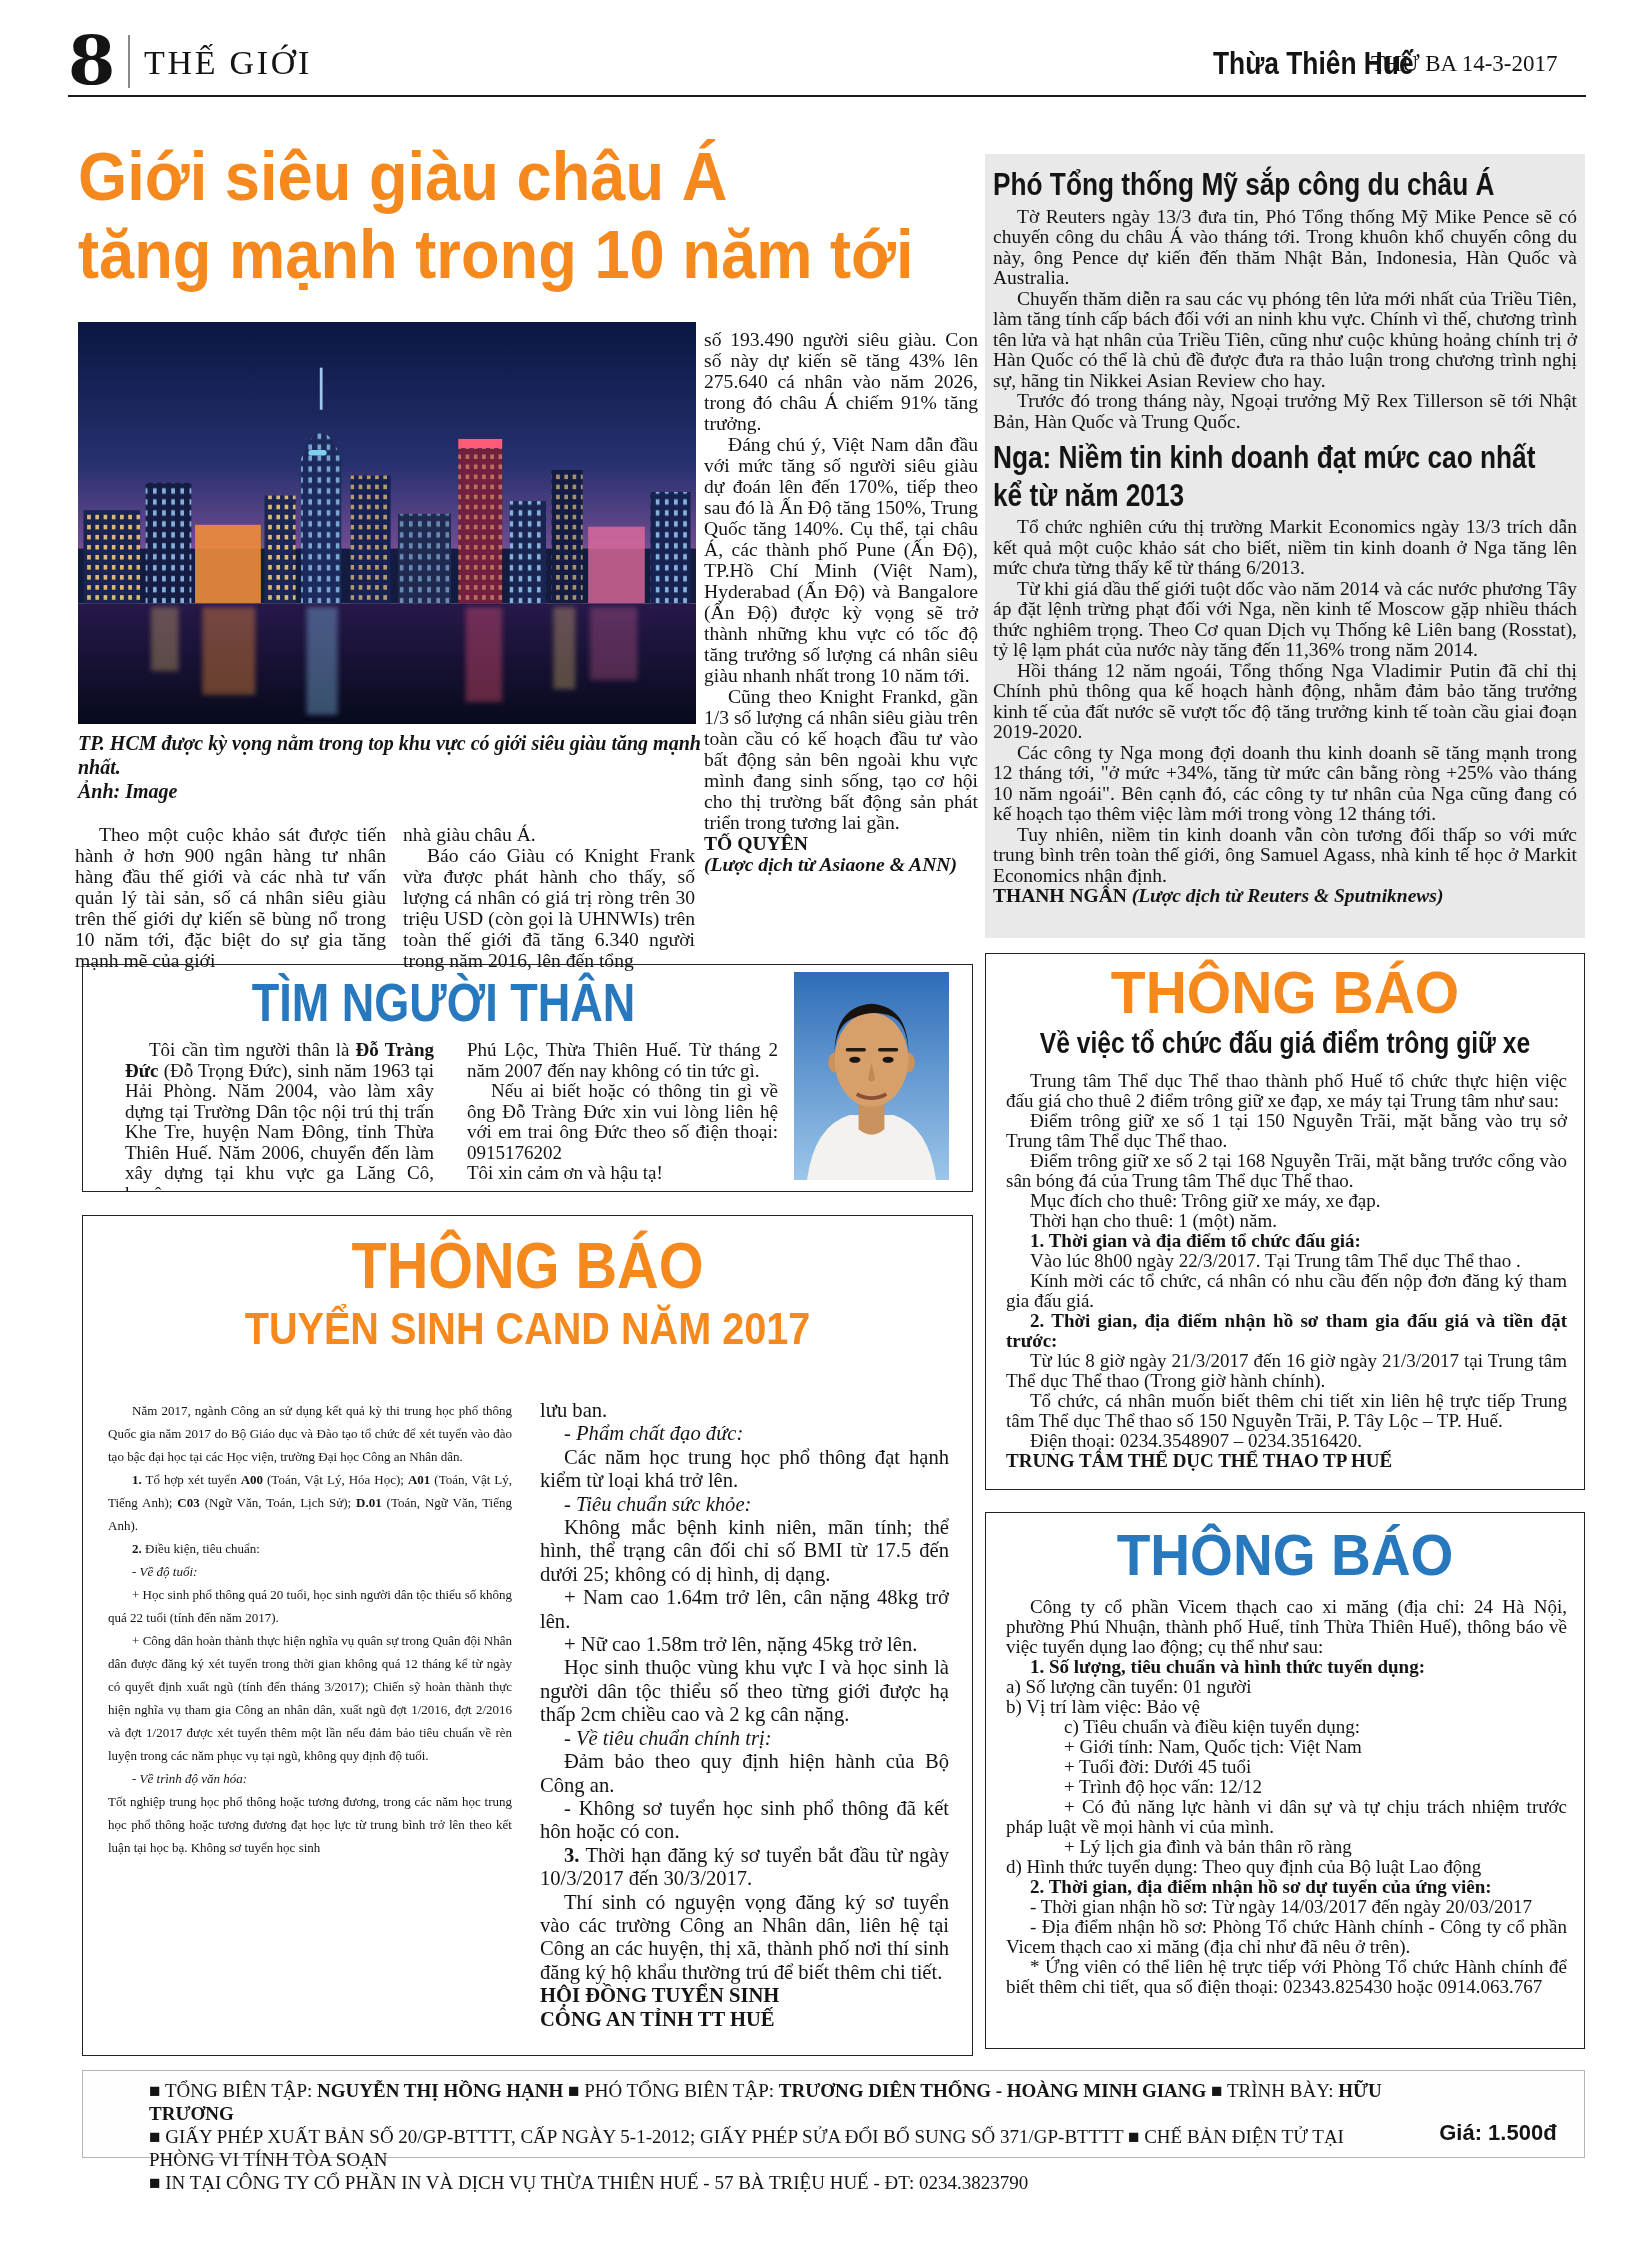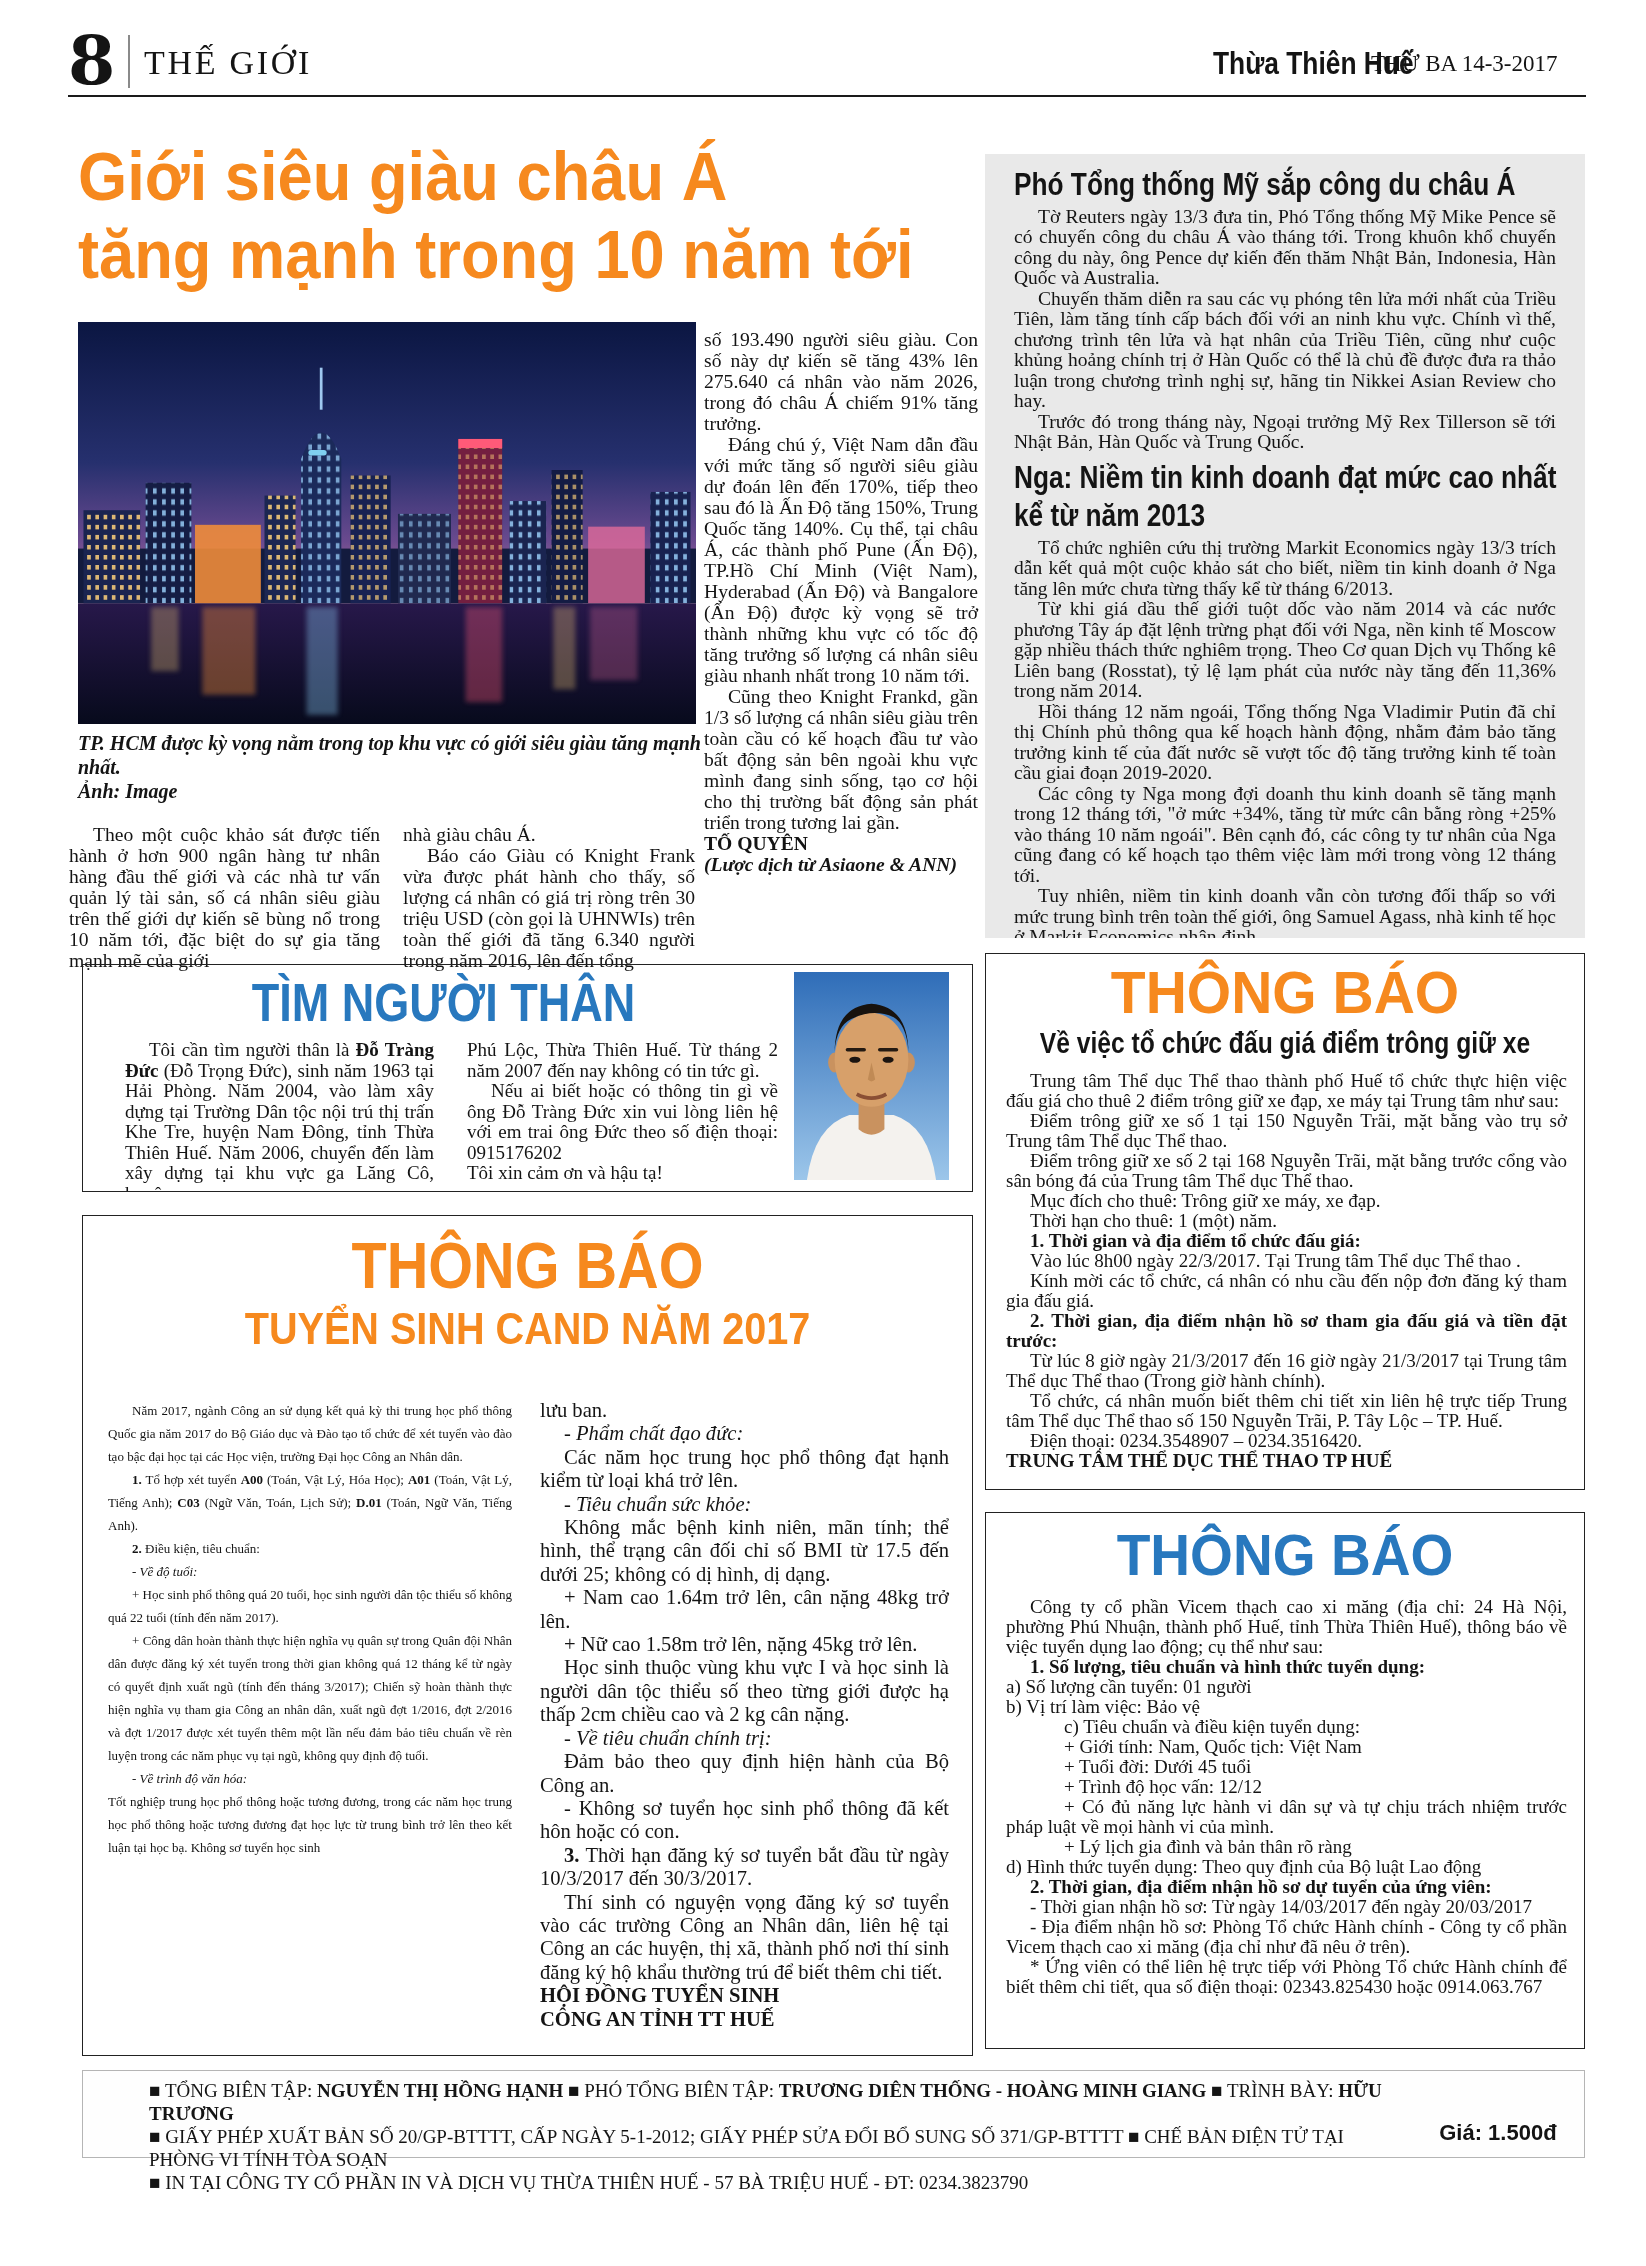--- a/index.html
+++ b/index.html
@@ -19,33 +19,33 @@
             transform:scaleX(.93);transform-origin:0 0;white-space:nowrap;}
   .headline div{display:block;}
   
   .photo-main{position:absolute;left:78px;top:322px;width:618px;height:402px;}
   .photo-main svg{display:block;width:100%;height:100%;}
   .caption{position:absolute;left:78px;top:731px;width:625px;font-size:20px;font-weight:bold;
            font-style:italic;line-height:24px;}
   
   .flow .para{margin:0;text-indent:24px;text-align:justify;}
   .bodytext{font-size:19.6px;line-height:21px;}
-  .col-a{position:absolute;left:69px;top:824px;width:311px;}
+  .col-a{position:absolute;left:75px;top:824px;width:311px;}
   .col-b{position:absolute;left:403px;top:824px;width:292px;}
   .col-c{position:absolute;left:704px;top:329px;width:274px;}
   .p-noind{text-indent:0 !important;}
   .p-right{text-align:right;text-indent:0 !important;}
   .p-center{text-align:center;text-indent:0 !important;}
   .p-i{font-style:italic;}
   .p-b{font-weight:bold;}
   .p-in2{text-indent:58px !important;}
   .rb{font-weight:bold;} .ri{font-style:italic;}
   
   .world-panel{position:absolute;left:985px;top:154px;width:600px;height:784px;background:var(--panel_gray);
-               padding:11px 29px;box-sizing:border-box;overflow:hidden;}
+               padding:11px 8px;box-sizing:border-box;overflow:hidden;}
   .world-title{font-family:"Liberation Sans",sans-serif;font-weight:bold;font-size:32px;line-height:38px;
                transform:scaleX(.82);transform-origin:0 50%;white-space:nowrap;margin:0 0 3.7px 0;}
   .world-body{font-size:19.5px;line-height:20.5px;}
   .mt6{margin-top:5.5px;}
   
   .find-box{position:absolute;left:82px;top:964px;width:891px;height:228px;border:1.8px solid #222;
             box-sizing:border-box;overflow:hidden;}
   .find-title{position:absolute;left:27.4px;top:7.3px;width:667px;text-align:center;color:var(--accent_blue);
               font-family:"Liberation Sans",sans-serif;font-weight:bold;font-size:53px;transform:scaleX(.85);}
   .find-col1{position:absolute;left:42px;top:75px;width:309px;font-size:19px;line-height:20.5px;}

